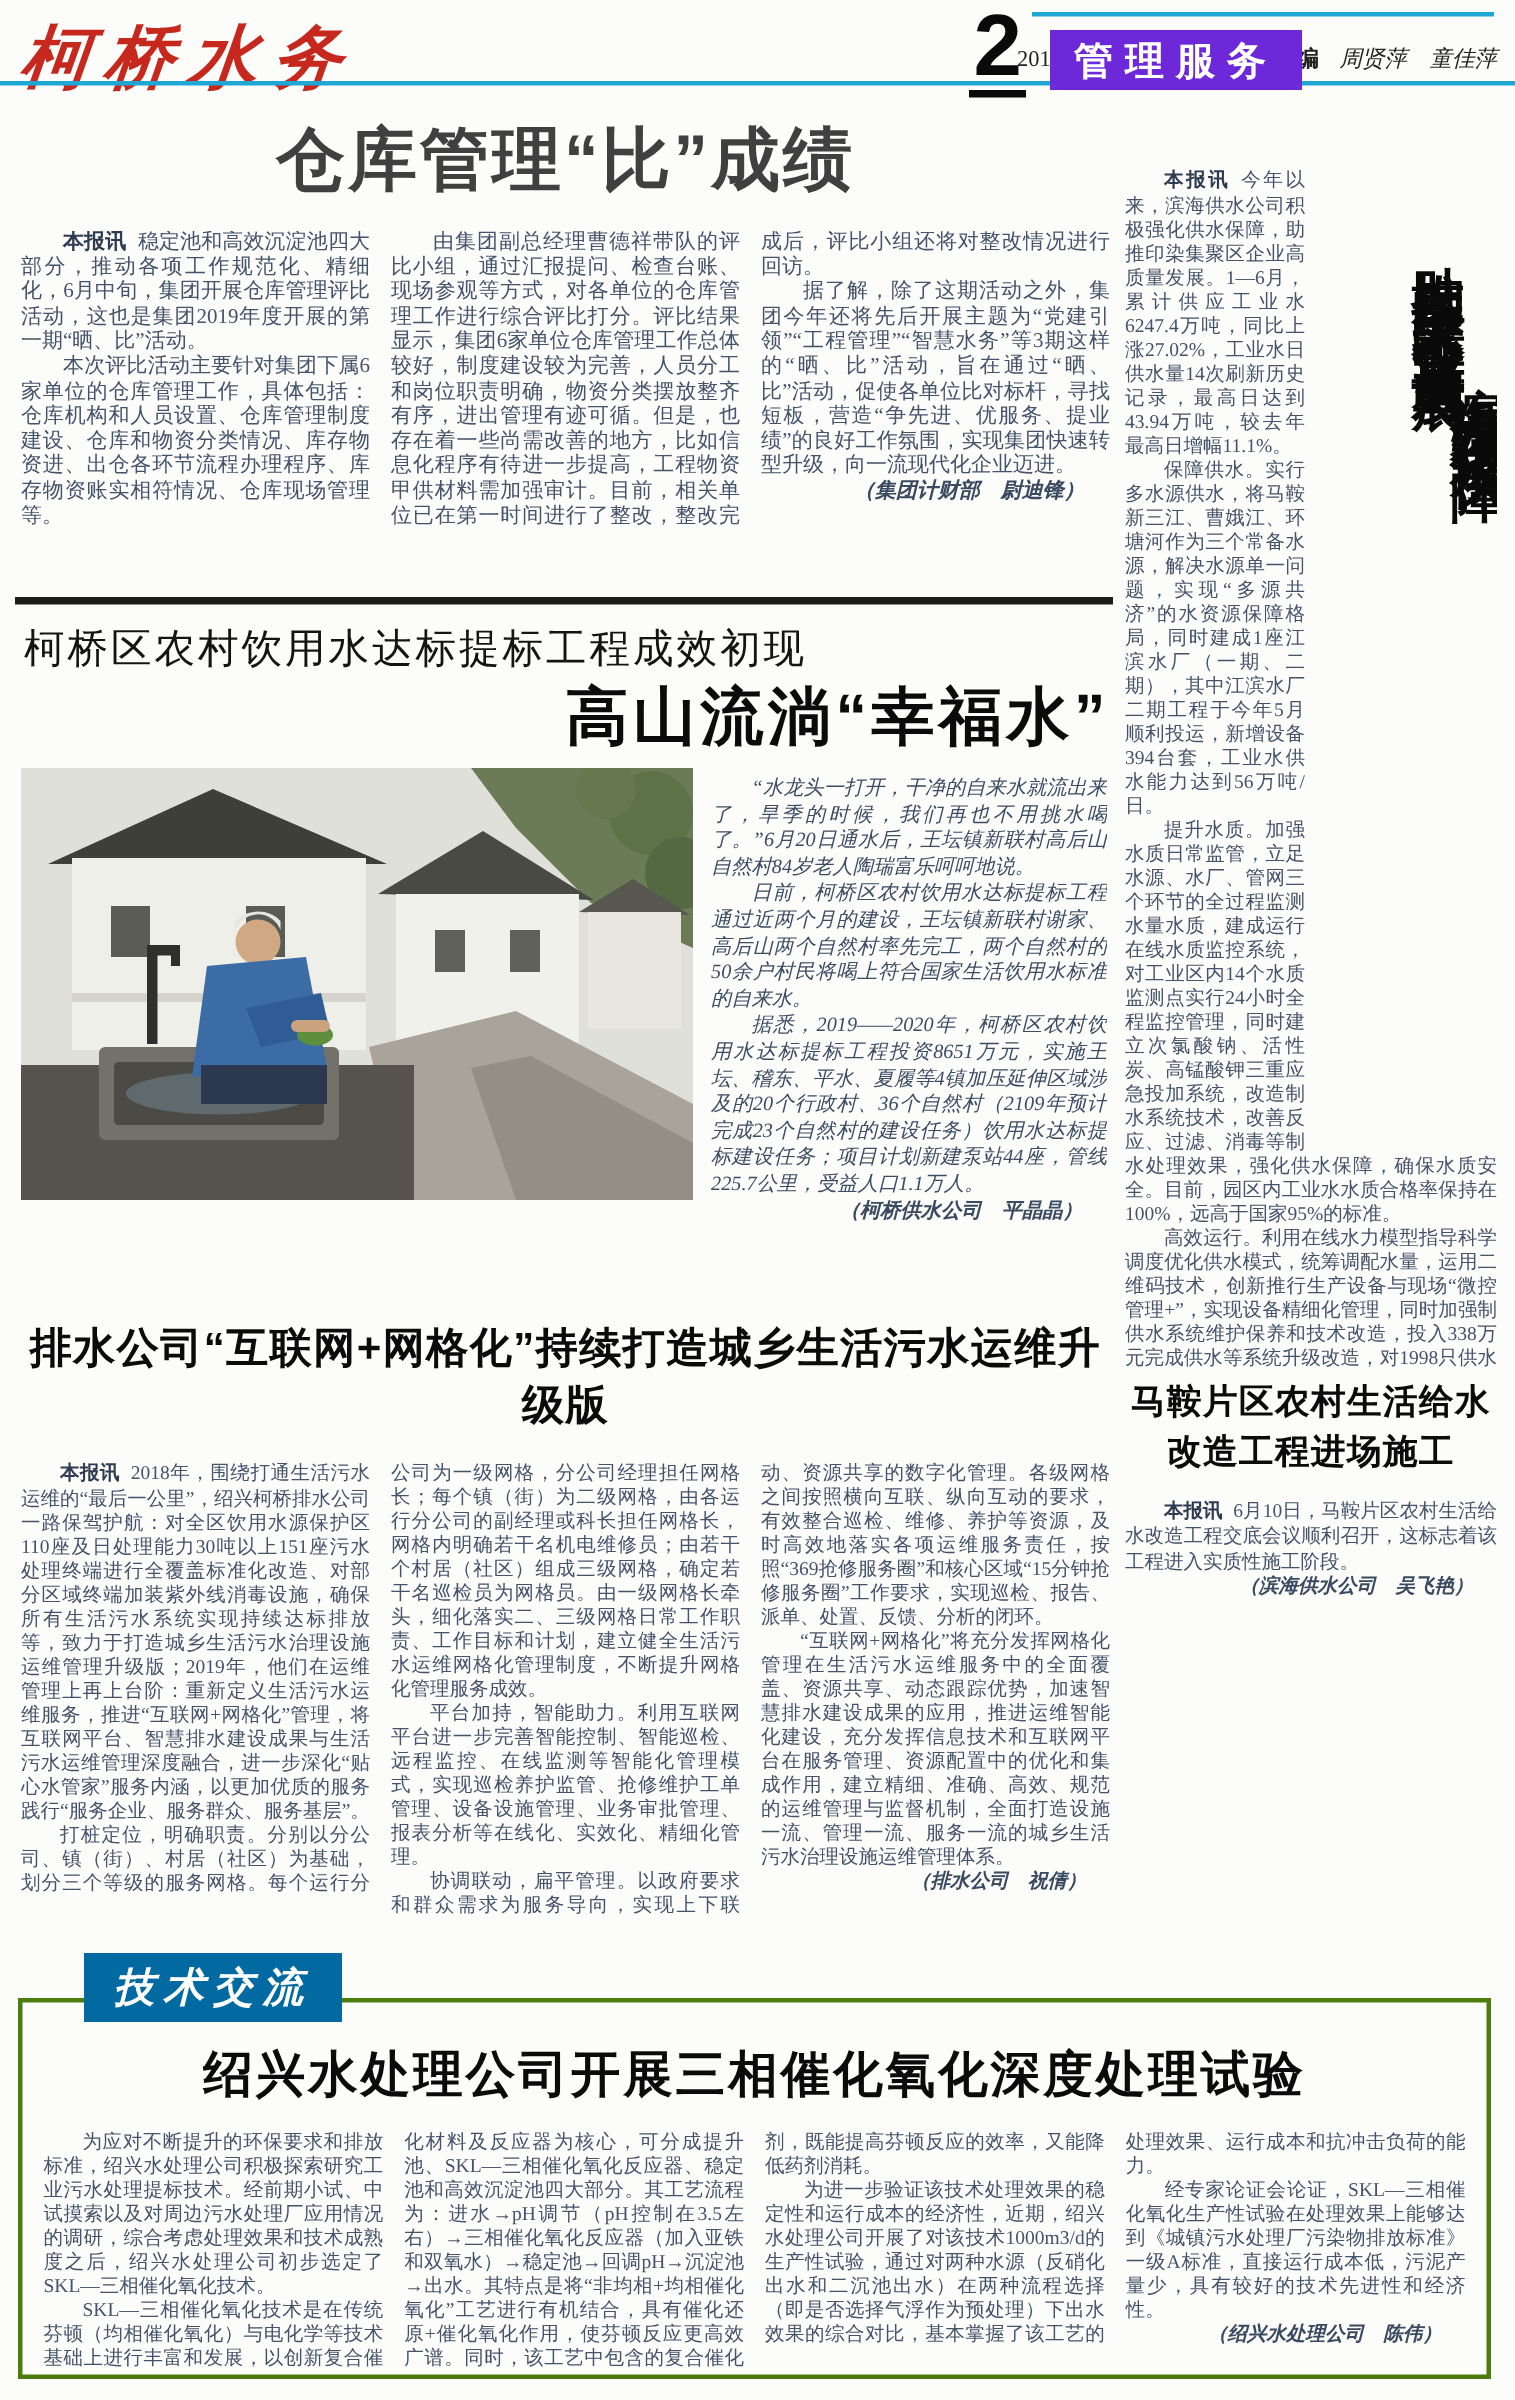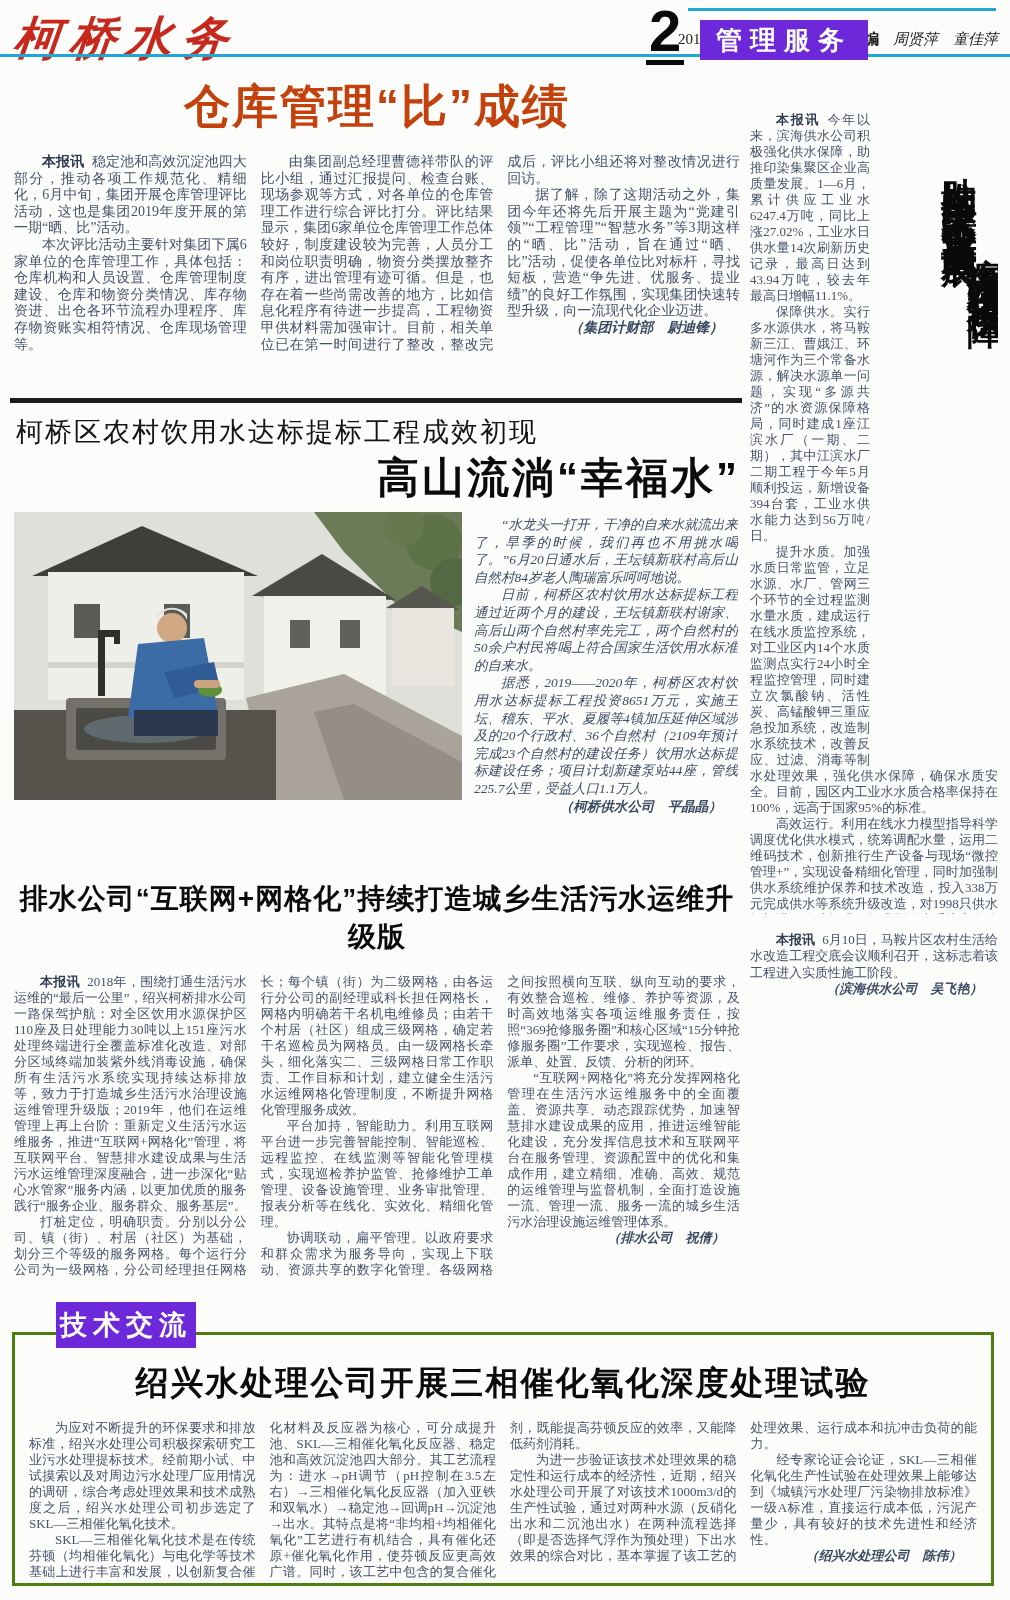--- a/index.html
+++ b/index.html
@@ -31,28 +31,28 @@
     font-size:26px; font-weight:bold; letter-spacing:8px;
     display:flex; align-items:center; justify-content:center; z-index:3;
   }
   .dateline { position:absolute; right:12px; top:30px; font-size:15px; color:#222; white-space:nowrap; }
   .dateline .d-label { font-weight:bold; margin:0 10px; }
   .dateline .d-names { font-style:italic; }
   .masthead-rule { position:absolute; left:0; top:54px; width:1010px; height:3px; background:#1fa7d3; z-index:1; }
 
   
   .cols p, .flowtext p { text-align:justify; text-indent:2em; }
-  .lead { font-weight:bold; font-family:Liberation Serif, serif; margin-right:.55em; color:#2e3b50; }
+  .lead { font-weight:bold; font-family:Liberation Mono, monospace; margin-right:.55em; color:#2e3b50; }
   .sig { text-align:right !important; text-indent:0 !important; padding-right:1.2em; font-style:italic; font-weight:bold; color:#3a4a60; }
 
   
   .a1 { position:absolute; left:14px; top:76px; width:726px; }
   .a1-title {
     text-align:center; font-family:"Liberation Sans","DejaVu Sans",sans-serif;
-    font-size:46px; font-weight:bold; color:#c2410c; letter-spacing:2px;
+    font-size:46px; font-weight:bold; color:#404040; letter-spacing:2px;
   }
   .a1-sub { text-align:center; font-size:23px; color:#1a1a1a; margin-top:12px; letter-spacing:1px; }
   .a1-cols { margin-top:16px; height:220px; overflow:hidden;
     column-count:3; column-gap:14px; font-size:14px; line-height:16.6px; }
 
   
   .sb1 { position:absolute; left:750px; top:112px; width:248px; height:802px; overflow:hidden;
     font-size:13px; line-height:16px; }
   .vtitle-wrap {
     float:right; width:118px; height:600px; margin:36px 0 10px 10px;
@@ -86,23 +86,23 @@
   
   .sb2 { position:absolute; left:750px; top:918px; width:248px; height:368px; overflow:hidden; }
   .sb2-title { text-align:center; font-family:"Liberation Sans","DejaVu Sans",sans-serif;
     font-size:23px; font-weight:bold; color:#0b0b0b; line-height:1.45; letter-spacing:1px; }
   .sb2-body { margin-top:14px; font-size:13px; line-height:16.4px; }
 
   
   .tech-box { position:absolute; left:12px; top:1332px; width:982px; height:254px;
     border:3px solid #4d7c0f; background:#fcfcfa; }
   .tech-label { position:absolute; left:56px; top:1302px; z-index:4;
-    background:#6d28d9; color:#ffffff; padding:5px 4px;
-    font-family:"Liberation Sans","DejaVu Sans",sans-serif;
-    font-size:27px; font-weight:bold; letter-spacing:6px; }
+    background:#0369a1; color:#ffffff; padding:5px 20px;
+    font-family:"Liberation Sans","DejaVu Sans",sans-serif;
+    font-size:27px; font-weight:bold; letter-spacing:6px;font-style:italic; }
   .tech-title { margin-top:26px; text-align:center;
     font-family:"Liberation Sans","DejaVu Sans",sans-serif;
     font-size:33px; font-weight:bold; color:#0b0b0b; letter-spacing:2px; }
   .tech-cols { margin:14px 14px 0 14px; height:166px; overflow:hidden;
     column-count:4; column-gap:14px; font-size:13px; line-height:16px; }
 </style>
 </head>
 <body>
 
 <div class="page">
@@ -204,20 +204,24 @@
       <p><b class="lead">本报讯</b><span>2018年，围绕打通生活污水运维的“最后一公里”，绍兴柯桥排水公司一路保驾护航：对全区饮用水源保护区110座及日处理能力30吨以上151座污水处理终端进行全覆盖标准化改造、对部分区域终端加装紫外线消毒设施，确保所有生活污水系统实现持续达标排放等，致力于打造城乡生活污水治理设施运维管理升级版；2019年，他们在运维管理上再上台阶：重新定义生活污水运维服务，推进“互联网+网格化”管理，将互联网平台、智慧排水建设成果与生活污水运维管理深度融合，进一步深化“贴心水管家”服务内涵，以更加优质的服务践行“服务企业、服务群众、服务基层”。</span></p>
       <p>打桩定位，明确职责。分别以分公司、镇（街）、村居（社区）为基础，划分三个等级的服务网格。每个运行分公司为一级网格，分公司经理担任网格长；每个镇（街）为二级网格，由各运行分公司的副经理或科长担任网格长，网格内明确若干名机电维修员；由若干个村居（社区）组成三级网格，确定若干名巡检员为网格员。由一级网格长牵头，细化落实二、三级网格日常工作职责、工作目标和计划，建立健全生活污水运维网格化管理制度，不断提升网格化管理服务成效。</p>
       <p>平台加持，智能助力。利用互联网平台进一步完善智能控制、智能巡检、远程监控、在线监测等智能化管理模式，实现巡检养护监管、抢修维护工单管理、设备设施管理、业务审批管理、报表分析等在线化、实效化、精细化管理。</p>
       <p>协调联动，扁平管理。以政府要求和群众需求为服务导向，实现上下联动、资源共享的数字化管理。各级网格之间按照横向互联、纵向互动的要求，有效整合巡检、维修、养护等资源，及时高效地落实各项运维服务责任，按照“369抢修服务圈”和核心区域“15分钟抢修服务圈”工作要求，实现巡检、报告、派单、处置、反馈、分析的闭环。</p>
       <p>“互联网+网格化”将充分发挥网格化管理在生活污水运维服务中的全面覆盖、资源共享、动态跟踪优势，加速智慧排水建设成果的应用，推进运维智能化建设，充分发挥信息技术和互联网平台在服务管理、资源配置中的优化和集成作用，建立精细、准确、高效、规范的运维管理与监督机制，全面打造设施一流、管理一流、服务一流的城乡生活污水治理设施运维管理体系。</p>
       <p class="sig">（排水公司　祝倩）</p>
     </div>
   </div>
 
   <div class="sb2">
+    <div class="sb2-title">
+      <div>马鞍片区农村生活给水</div>
+      <div>改造工程进场施工</div>
+    </div>
     <div class="sb2-body flowtext">
       <p><b class="lead">本报讯</b><span>6月10日，马鞍片区农村生活给水改造工程交底会议顺利召开，这标志着该工程进入实质性施工阶段。</span></p>
       <p class="sig">（滨海供水公司　吴飞艳）</p>
     </div>
   </div>
 
   <div class="tech-label">技术交流</div>
   <div class="tech-box">
     <div class="tech-title">绍兴水处理公司开展三相催化氧化深度处理试验</div>
     <div class="tech-cols cols">

